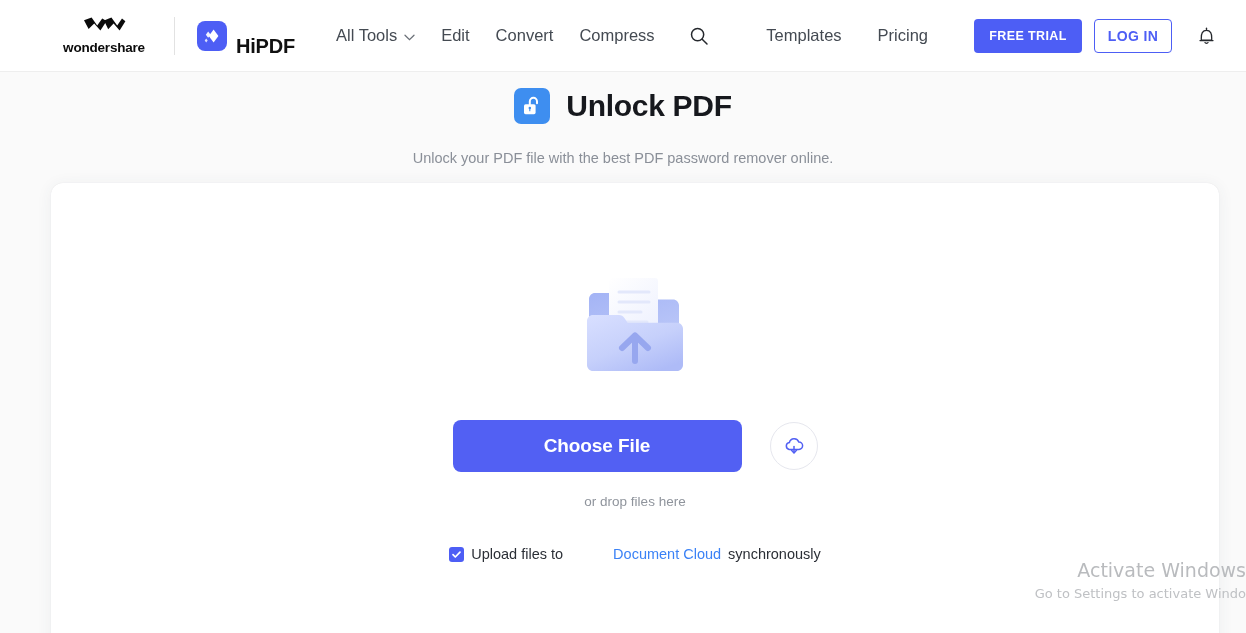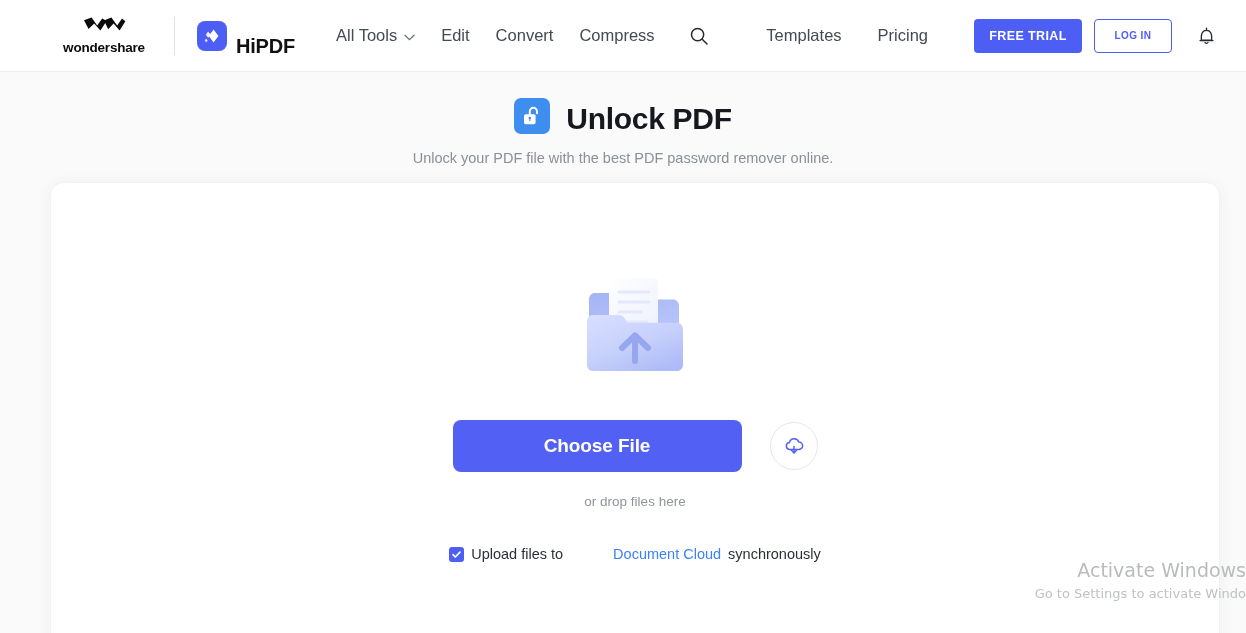--- a/index.html
+++ b/index.html
@@ -124,21 +124,21 @@
     border-radius: 4px;
     width: 108px;
     height: 34px;
     margin-left: 28px;
     cursor: pointer;
     font-family: Liberation Sans, sans-serif;
   }
   .btn-login {
     background: #ffffff;
     color: #4d5ef5;
-    font-size: 10px;
+    font-size: 14px;
     font-weight: 700;
     letter-spacing: 0.4px;
     border: 1.5px solid #4d5ef5;
     border-radius: 4px;
     width: 78px;
     height: 34px;
     margin-left: 12px;
     cursor: pointer;
     font-family: inherit;
   }
@@ -151,21 +151,21 @@
     cursor: pointer;
   }
 
   
   .page-head {
     text-align: center;
     padding-top: 6px;
   }
   .title-row {
     display: flex;
-    align-items: flex-end;
+    align-items: center;
     justify-content: center;
     gap: 16px;
     height: 56px;
   }
   .title-icon {
     width: 36px; height: 36px;
     border-radius: 7px;
     background: #3e8ef0;
     display: flex;
     align-items: center;

